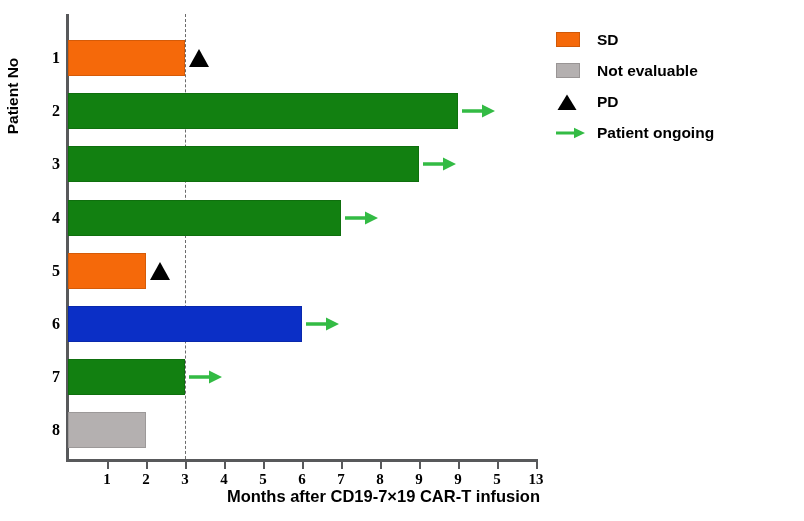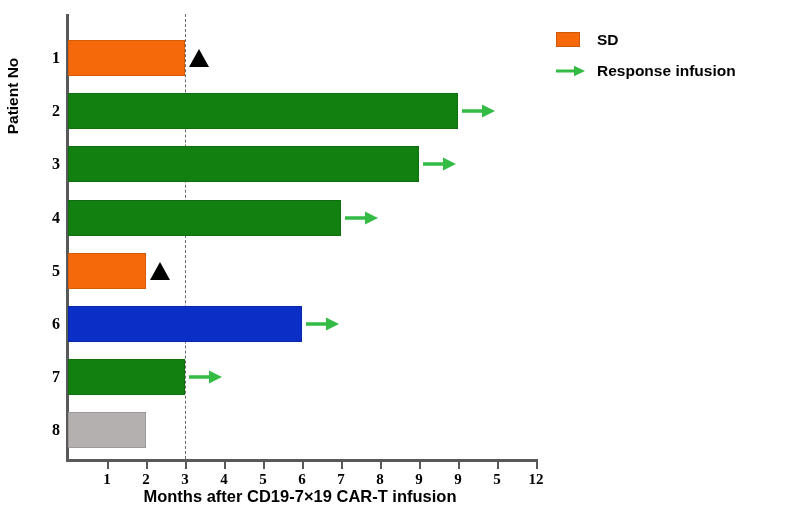--- a/index.html
+++ b/index.html
@@ -145,21 +145,21 @@
     font-size: 15px;
     color: #000000;
   }
 
   
   #x-axis-title {
     position: absolute;
     left: 60px;
     top: 487px;
     width: 480px;
-    text-align: center;
+    text-align: right;
     font-family: "Liberation Sans", sans-serif;
     font-weight: bold;
     font-size: 16.5px;
     color: #000000;
     white-space: nowrap;
   }
 
   
   #legend {
     position: absolute;
@@ -300,36 +300,50 @@
         <div class="x-tick-label" style="left: 273px;">7</div>
         <div class="x-tick" style="left: 312px;"></div>
         <div class="x-tick-label" style="left: 312px;">8</div>
         <div class="x-tick" style="left: 351px;"></div>
         <div class="x-tick-label" style="left: 351px;">9</div>
         <div class="x-tick" style="left: 390px;"></div>
         <div class="x-tick-label" style="left: 390px;">9</div>
         <div class="x-tick" style="left: 429px;"></div>
         <div class="x-tick-label" style="left: 429px;">5</div>
         <div class="x-tick" style="left: 468px;"></div>
-        <div class="x-tick-label" style="left: 468px;">12</div>
+        <div class="x-tick-label" style="left: 468px;">13</div>
       </div>
   </div>
 
   <div id="x-axis-title">Months after CD19-7×19 CAR-T infusion</div>
 
   <div id="legend">
       <div class="legend-row">
         <div class="legend-key">
           <div class="swatch sd" style="background: rgb(245, 105, 10);"></div>
         </div>
         <div class="legend-label">SD</div>
+      </div>
+      <div class="legend-row">
+        <div class="legend-key">
+          <div class="swatch ne" style="background: rgb(180, 176, 176);"></div>
+        </div>
+        <div class="legend-label">Not evaluable</div>
+      </div>
+      <div class="legend-row">
+        <div class="legend-key">
+          <svg width="24" height="18" viewBox="0 0 24 18">
+            <path d="M11 1.5 L20.5 17 H1.5 Z" fill="#000000"></path>
+          </svg>
+        </div>
+        <div class="legend-label">PD</div>
       </div>
       <div class="legend-row">
         <div class="legend-key">
           <svg width="30" height="12" viewBox="0 0 30 12">
             <path d="M0 4.4 H18 V0.8 L29 6 L18 11.2 V7.6 H0 Z" fill="#33bb44"></path>
           </svg>
         </div>
-        <div class="legend-label">Response infusion</div>
+        <div class="legend-label">Patient ongoing</div>
       </div>
     </div>
 
 </div>
 
 </body></html>

